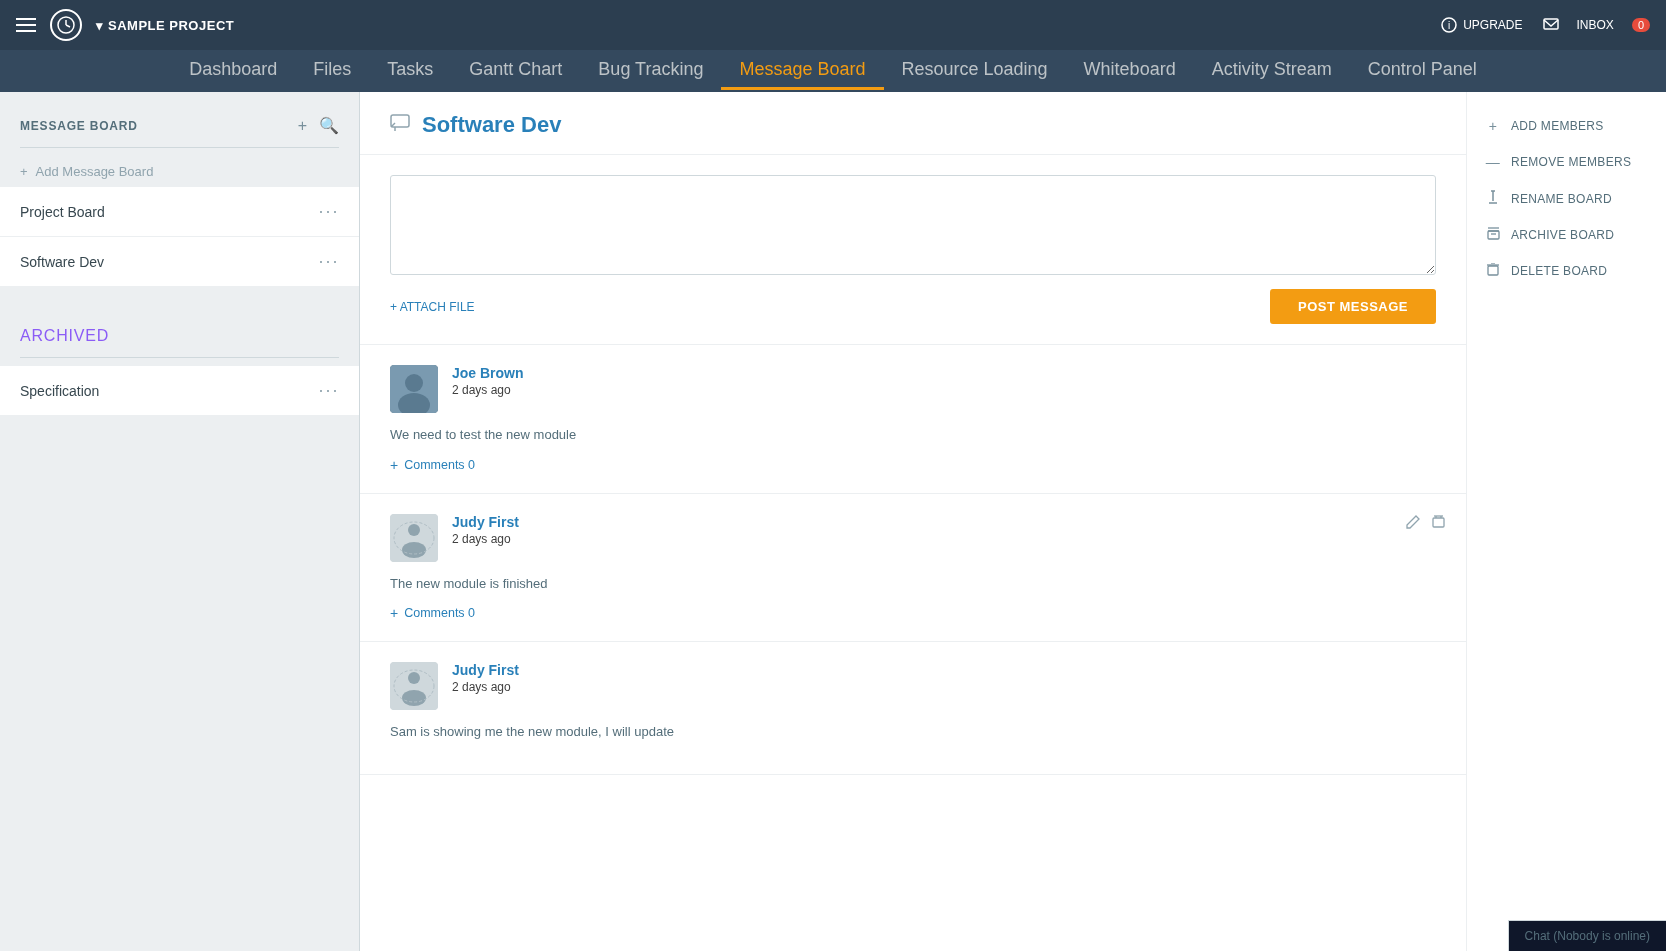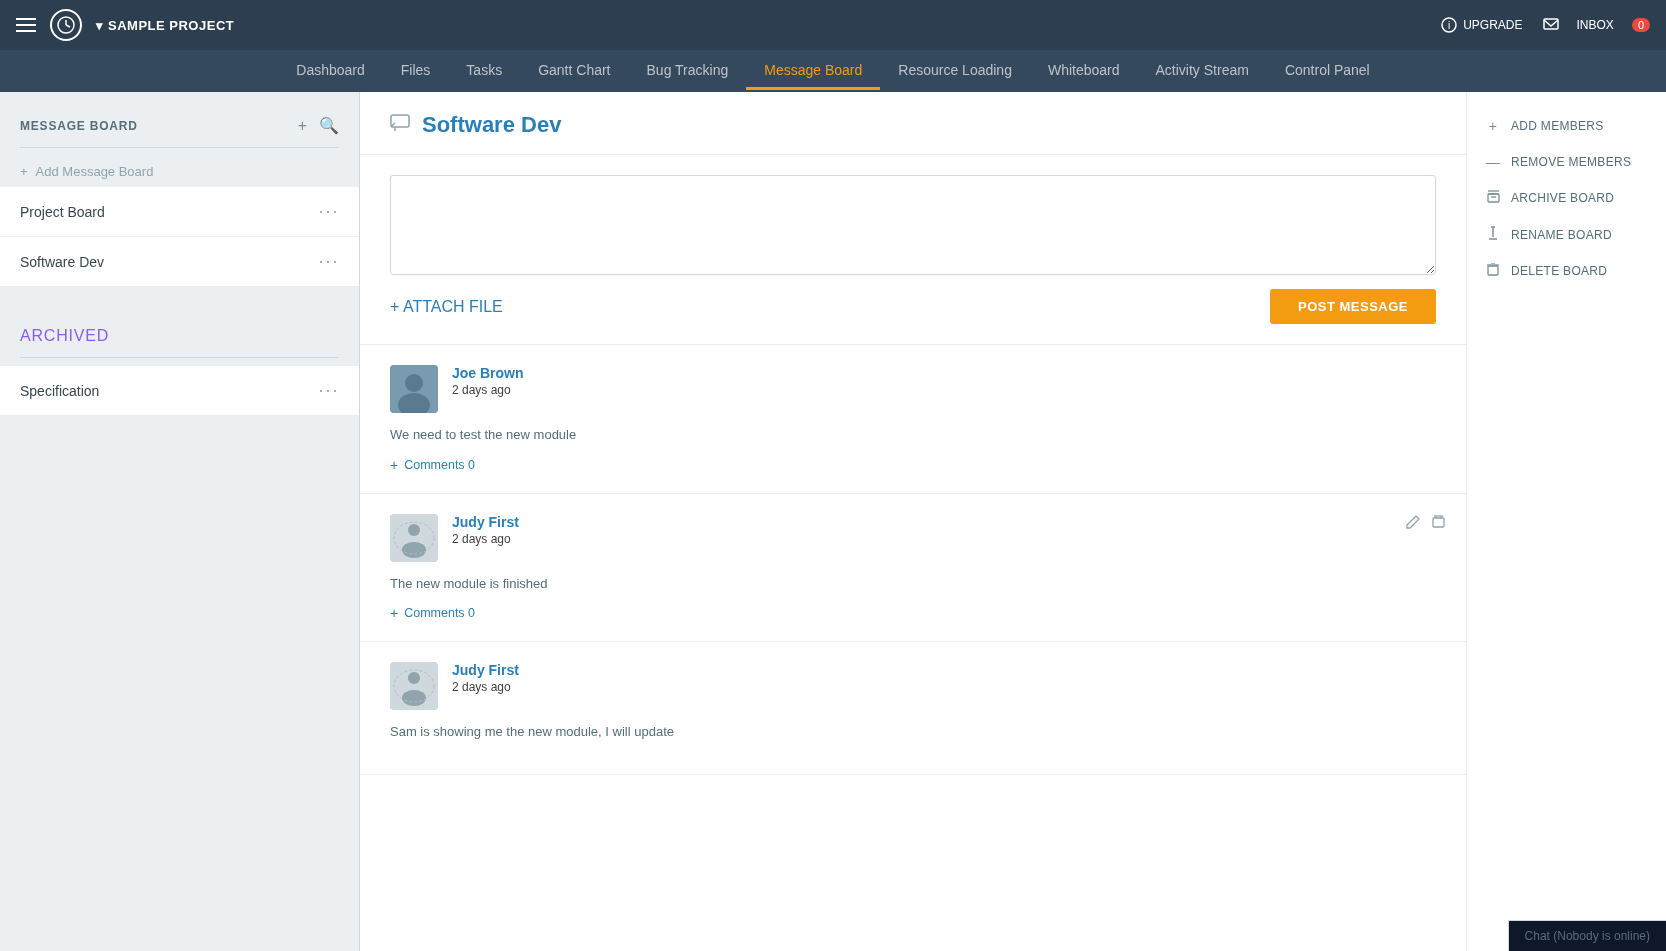--- a/index.html
+++ b/index.html
@@ -29,21 +29,21 @@
       background: #34495e;
       height: 42px;
       display: flex;
       align-items: center;
       justify-content: center;
       gap: 0;
     }
     .second-nav a {
       color: #bdc3c7;
       text-decoration: none;
-      font-size: 14px;
+      font-size: 18px;
       padding: 4px 18px;
       height: 38px;
       display: flex;
       align-items: center;
       border-bottom: 3px solid transparent;
     }
     .second-nav a.active { color: #f39c12; border-bottom: 3px solid #f39c12; }
 
     
     .main-layout { display: flex; height: calc(951px - 92px); }
@@ -116,21 +116,21 @@
       color: #546e7a;
       resize: vertical;
       outline: none;
     }
     .compose-footer {
       display: flex;
       justify-content: space-between;
       align-items: center;
       margin-top: 10px;
     }
-    .attach-link { color: #2980b9; font-size: 16px; text-decoration: none; cursor: pointer; }
+    .attach-link { color: #2980b9; font-size: 12px; text-decoration: none; cursor: pointer; }
     .post-btn {
       background: #f39c12;
       color: white;
       border: none;
       padding: 10px 28px;
       font-size: 13px;
       font-weight: 700;
       border-radius: 3px;
       cursor: pointer;
       letter-spacing: 0.5px;
@@ -388,38 +388,38 @@
     <div class="right-panel-item">
       <span class="right-panel-icon">+</span>
       <span>ADD MEMBERS</span>
     </div>
     <div class="right-panel-item">
       <span class="right-panel-icon">—</span>
       <span>REMOVE MEMBERS</span>
     </div>
     <div class="right-panel-item">
       <span class="right-panel-icon">
+        <svg width="12" height="14" viewBox="0 0 12 14">
+            <line x1="6" y1="1" x2="6" y2="11" stroke="#78909c" stroke-width="1.5"></line>
+            <line x1="2" y1="13" x2="10" y2="13" stroke="#78909c" stroke-width="1.5"></line>
+            <line x1="4" y1="1" x2="8" y2="1" stroke="#78909c" stroke-width="1.5"></line>
+          </svg>
+      </span>
+      <span>RENAME BOARD</span>
+    </div>
+    <div class="right-panel-item">
+      <span class="right-panel-icon">
         <svg width="13" height="13" viewBox="0 0 13 13">
             <rect x="1" y="4" width="11" height="8" rx="1" fill="none" stroke="#78909c" stroke-width="1.3"></rect>
             <line x1="1" y1="1" x2="12" y2="1" stroke="#78909c" stroke-width="1.3"></line>
             <line x1="1" y1="4" x2="12" y2="4" stroke="#78909c" stroke-width="1.3"></line>
             <line x1="4" y1="7" x2="9" y2="7" stroke="#78909c" stroke-width="1.3"></line>
           </svg>
       </span>
       <span>ARCHIVE BOARD</span>
-    </div>
-    <div class="right-panel-item">
-      <span class="right-panel-icon">
-        <svg width="12" height="14" viewBox="0 0 12 14">
-            <line x1="6" y1="1" x2="6" y2="11" stroke="#78909c" stroke-width="1.5"></line>
-            <line x1="2" y1="13" x2="10" y2="13" stroke="#78909c" stroke-width="1.5"></line>
-            <line x1="4" y1="1" x2="8" y2="1" stroke="#78909c" stroke-width="1.5"></line>
-          </svg>
-      </span>
-      <span>RENAME BOARD</span>
     </div>
     <div class="right-panel-item">
       <span class="right-panel-icon">
         <svg width="12" height="13" viewBox="0 0 12 13">
             <rect x="1" y="3" width="10" height="9" rx="1" fill="none" stroke="#78909c" stroke-width="1.3"></rect>
             <line x1="0" y1="2" x2="12" y2="2" stroke="#78909c" stroke-width="1.3"></line>
             <line x1="4" y1="0" x2="8" y2="0" stroke="#78909c" stroke-width="1.3"></line>
           </svg>
       </span>
       <span>DELETE BOARD</span>

